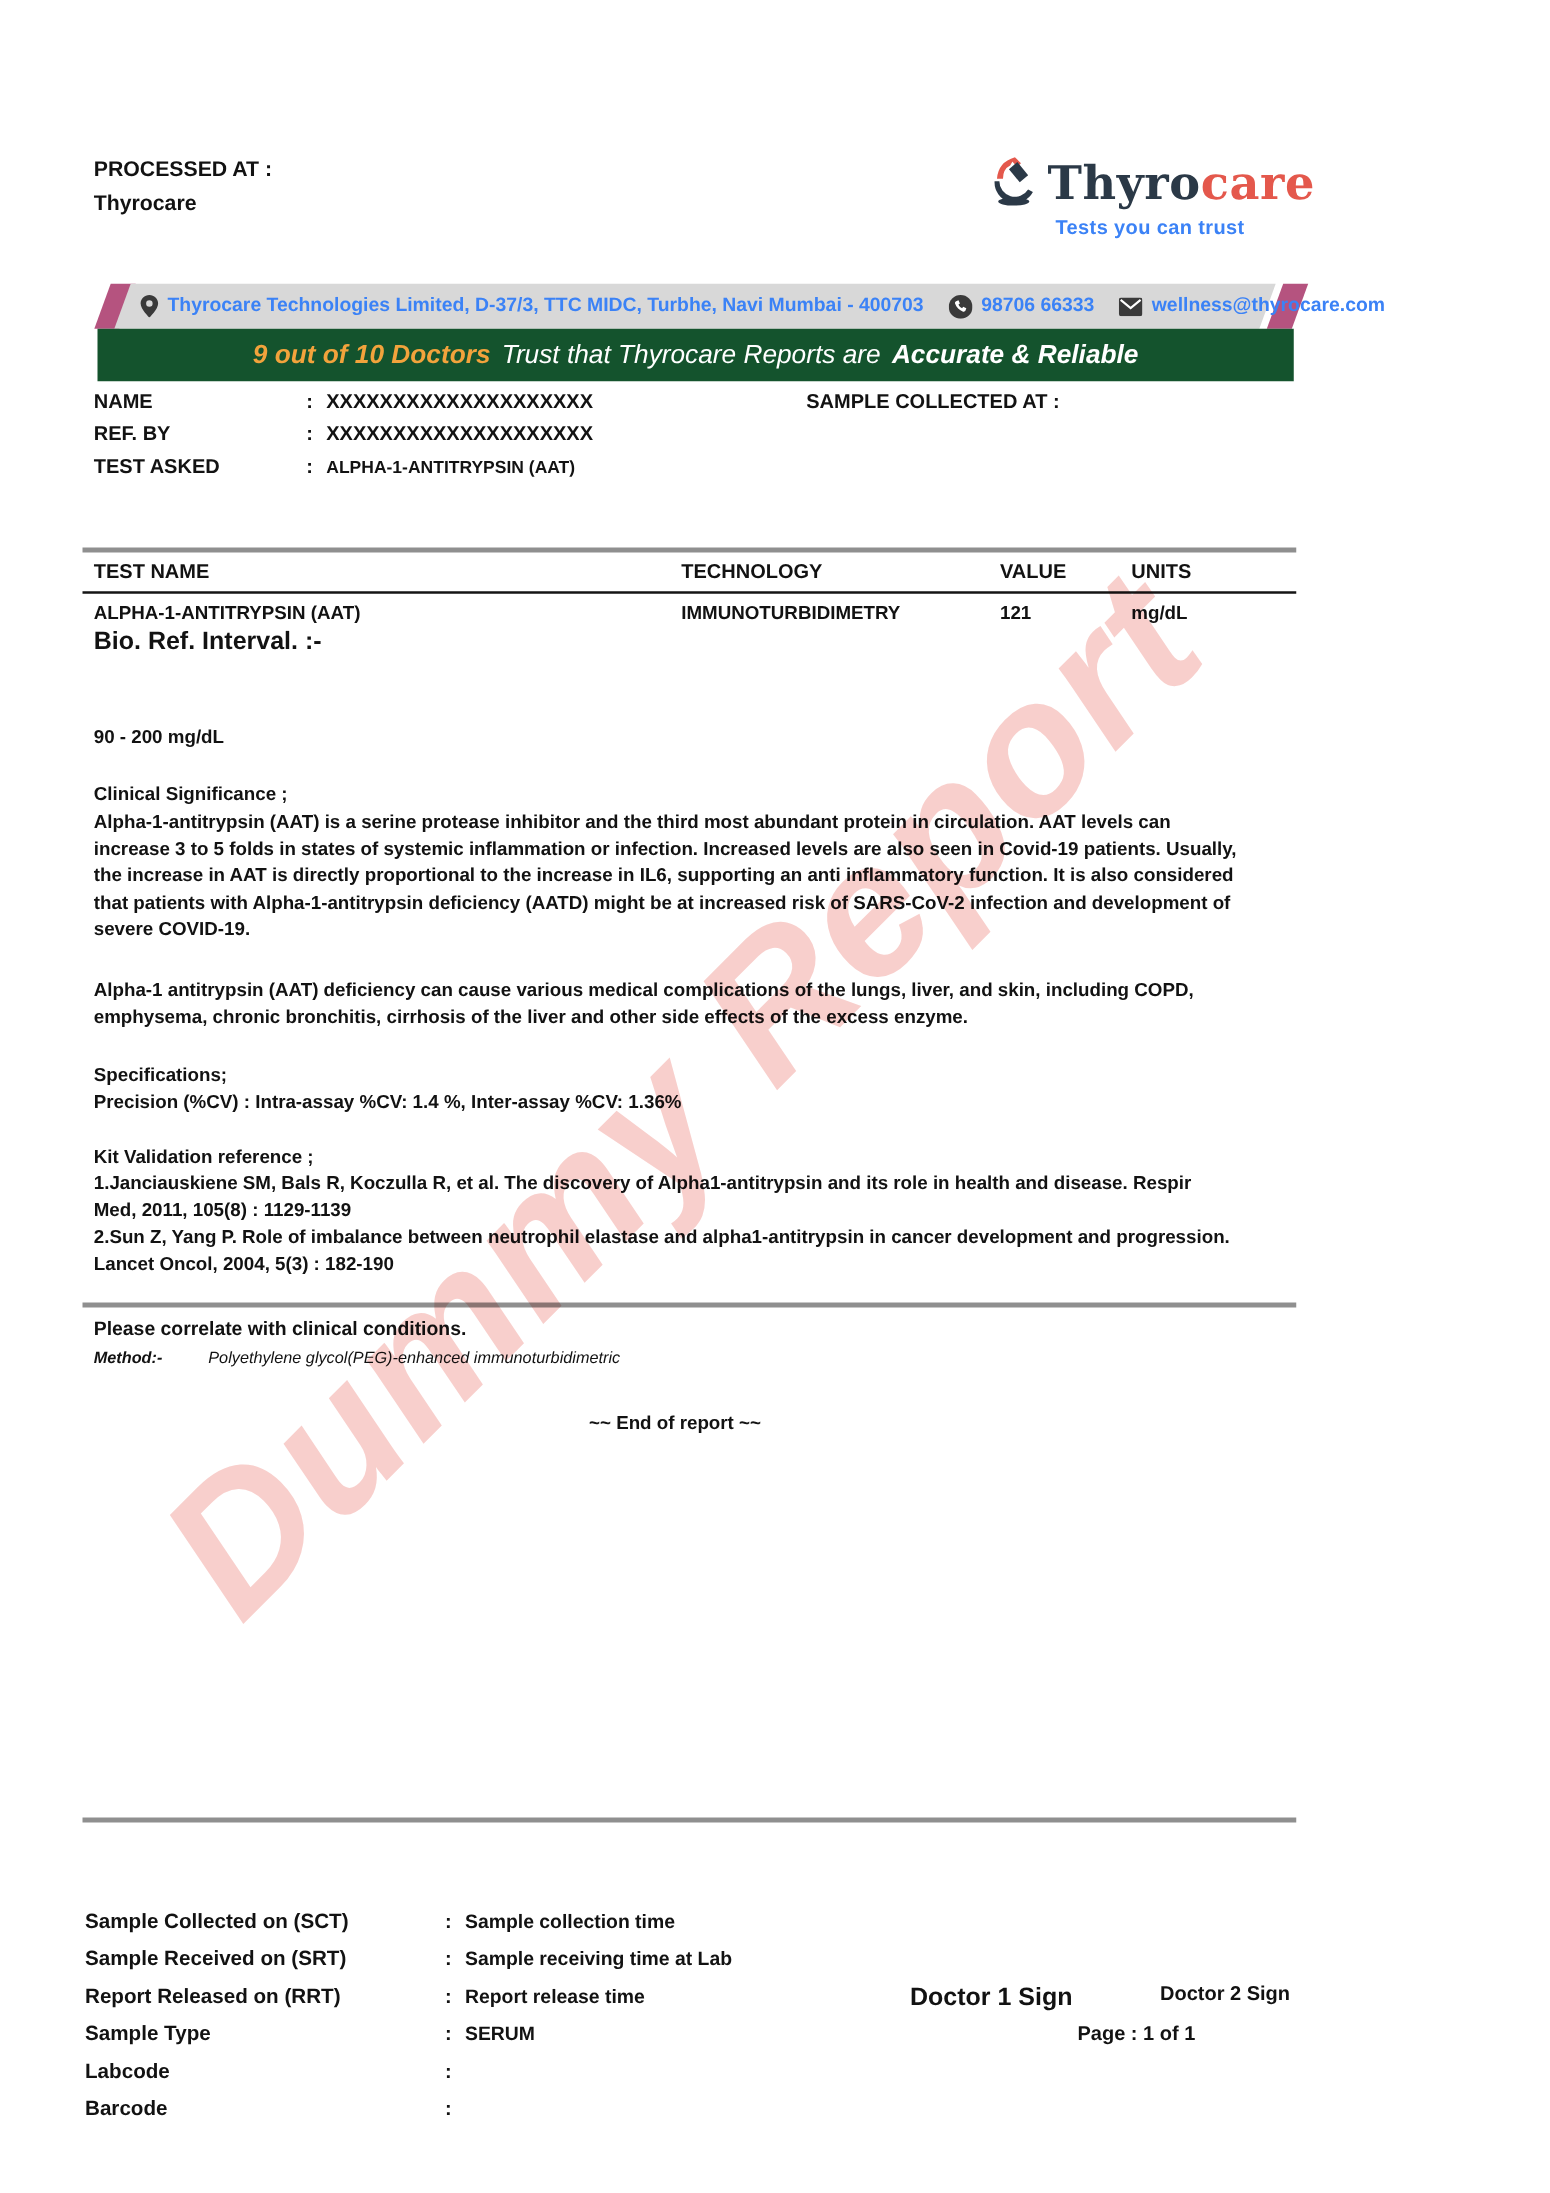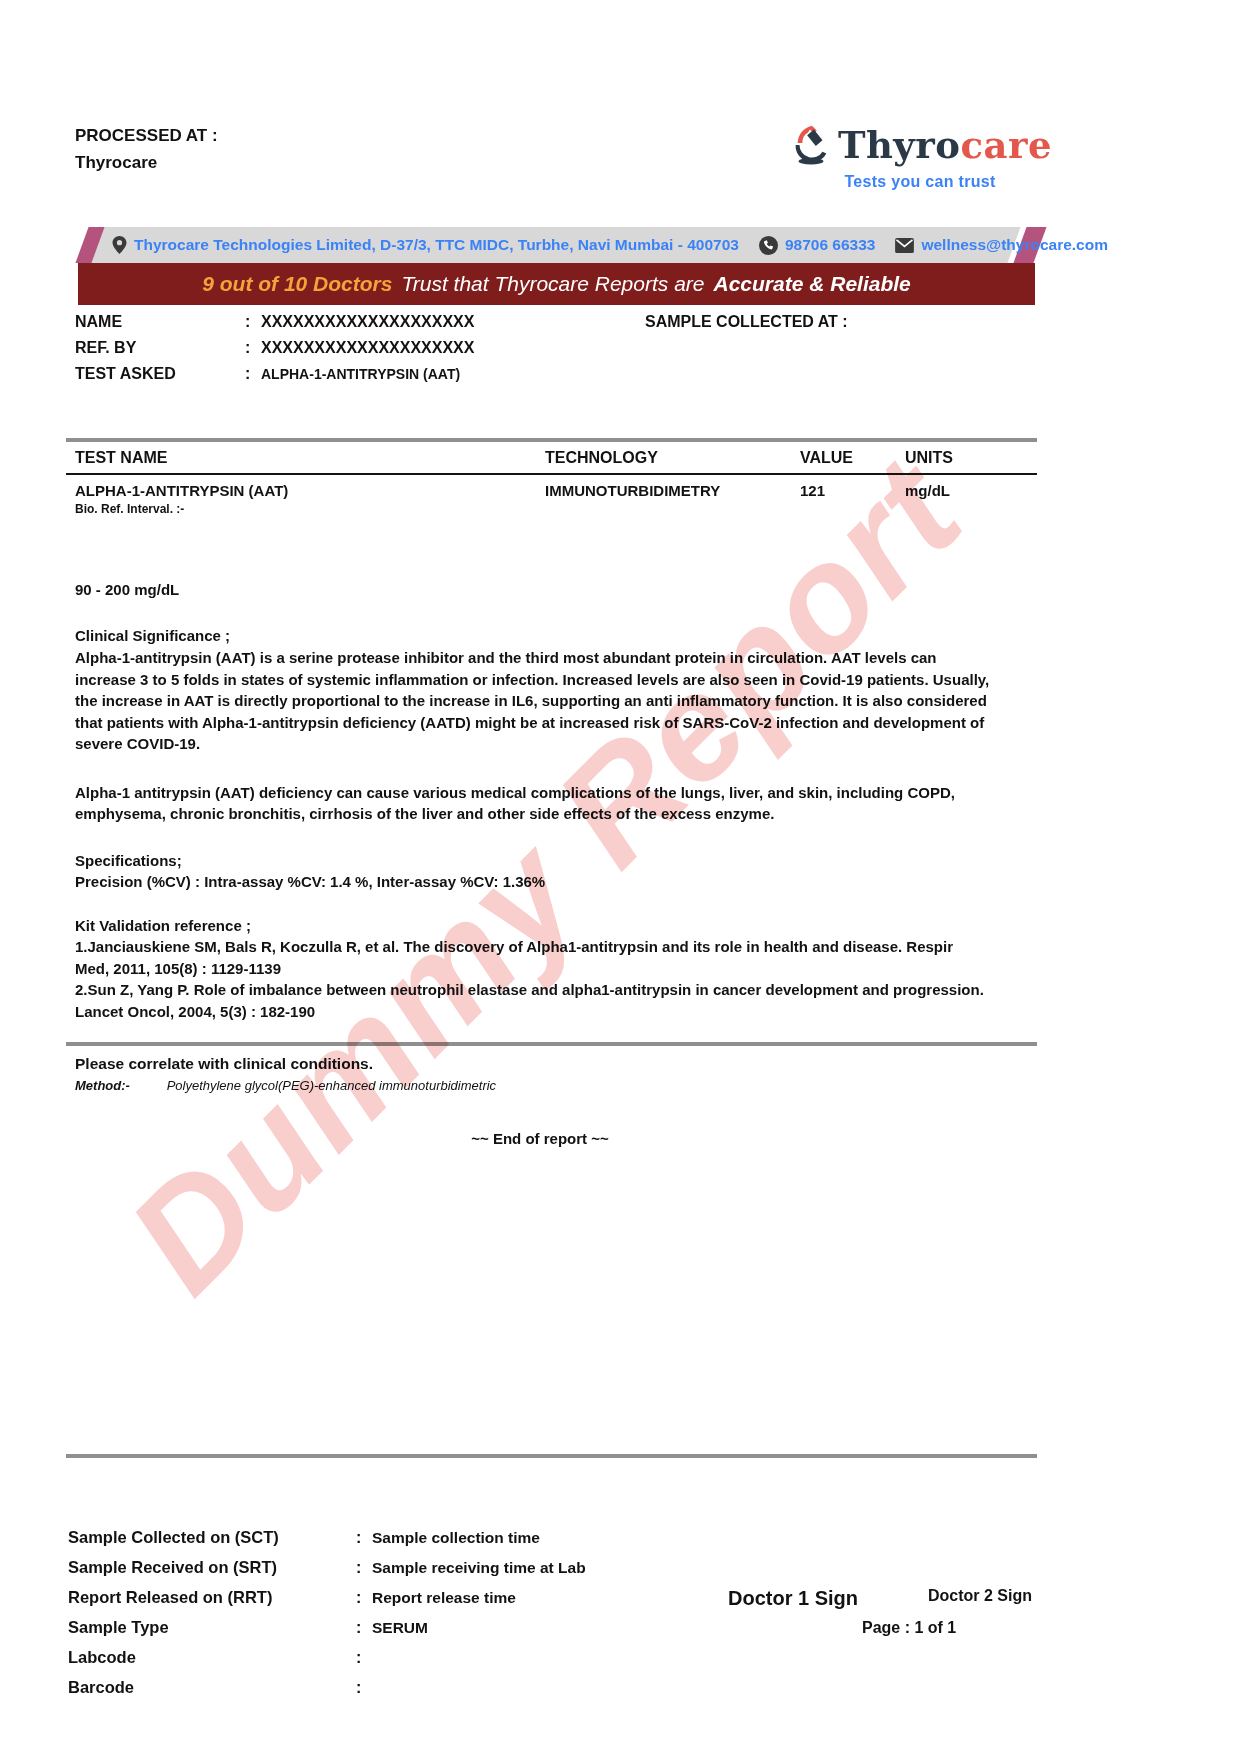--- a/index.html
+++ b/index.html
@@ -32,21 +32,21 @@
   .p-row{display:grid;grid-template-columns:170px 16px auto;margin-bottom:8px;font-weight:bold;align-items:baseline;}
   .p-row .small{font-size:14px;}
   .sample-collected{position:absolute;left:645px;top:289px;font-size:16px;font-weight:bold;}
   
   .rtable{position:absolute;left:66px;top:414px;width:971px;}
   .t-topline{height:4px;background:#8f8f8f;}
   .t-grid{display:grid;grid-template-columns:470px 255px 105px auto;padding-left:9px;}
   .t-head{font-weight:bold;font-size:16px;padding-top:7px;padding-bottom:6px;}
   .t-headline{height:2px;background:#151515;}
   .t-row{font-weight:bold;font-size:15px;padding-top:7px;}
-  .bio-ref{padding-left:9px;font-weight:bold;font-size:12px;margin-top:3px;}
+  .bio-ref{padding-left:9px;font-weight:bold;font-size:20px;margin-top:3px;}
   
   .bodytext{position:absolute;left:75px;top:549px;width:915px;font-size:15px;line-height:21.5px;font-weight:600;}
   .range{margin:6px 0 0 0;}
   .clin-heading{margin-top:24px;}
   .para1{margin-top:1px;}
   .para2{margin-top:27px;}
   .spec-heading{margin-top:25px;}
   .kit-heading{margin-top:22px;}
   
   .divider{position:absolute;left:66px;top:1018px;width:971px;height:4px;background:#8f8f8f;}
@@ -120,21 +120,21 @@
       <span class="ico">
         <svg width="19" height="15" viewBox="0 0 20 16">
             <rect x="0" y="0" width="20" height="16" rx="2" fill="#3a3a3a"></rect>
             <path d="M1.5 2 L10 9 L18.5 2" stroke="#fff" stroke-width="1.8" fill="none"></path>
           </svg>
       </span>
       <span>wellness@thyrocare.com</span>
     </div>
   </div>
 
-  <div class="trust-banner" id="trustBanner" style="background: #7f1d1d; color: rgb(255, 255, 255);">
+  <div class="trust-banner" id="trustBanner" style="background: #14532d; color: rgb(255, 255, 255);">
     <span class="trust-highlight" id="trustHighlight" style="color: rgb(242, 163, 60);">9 out of 10 Doctors</span>
     <span class="trust-mid">Trust that Thyrocare Reports are</span>
     <span class="trust-emphasis">Accurate &amp; Reliable</span>
   </div>
 
   <div class="patient">
     <div class="p-row">
       <span>NAME</span>
       <span>:</span>
       <span>XXXXXXXXXXXXXXXXXXXX</span>

